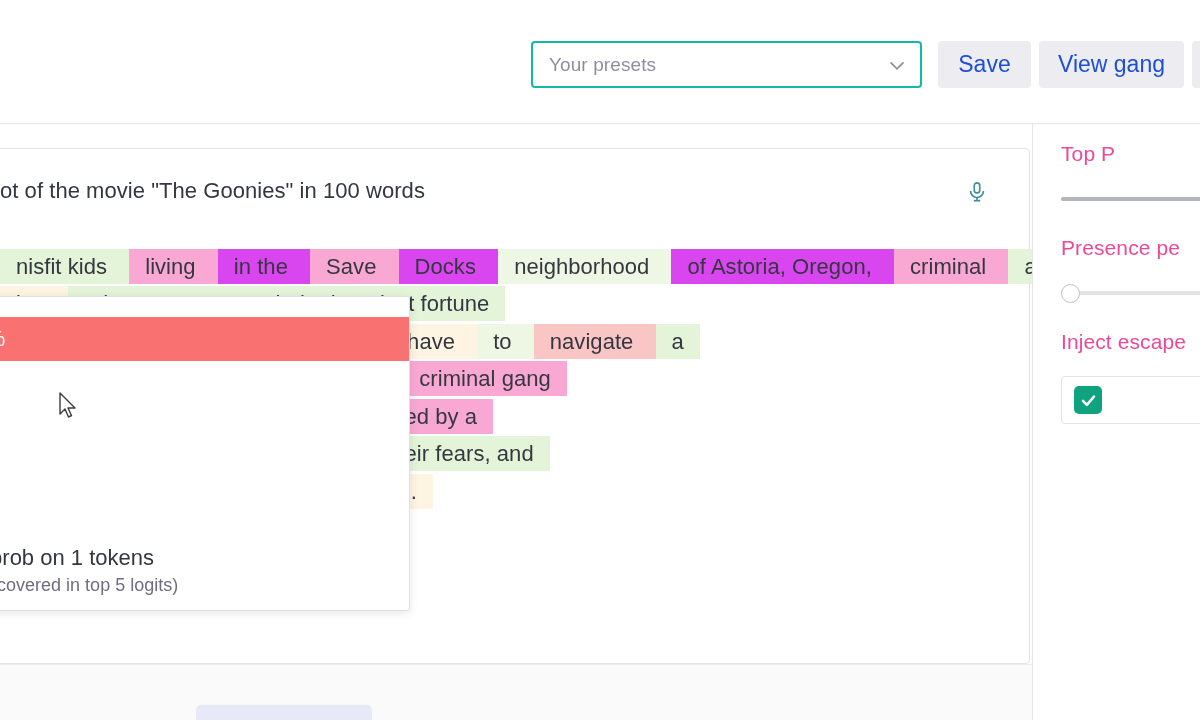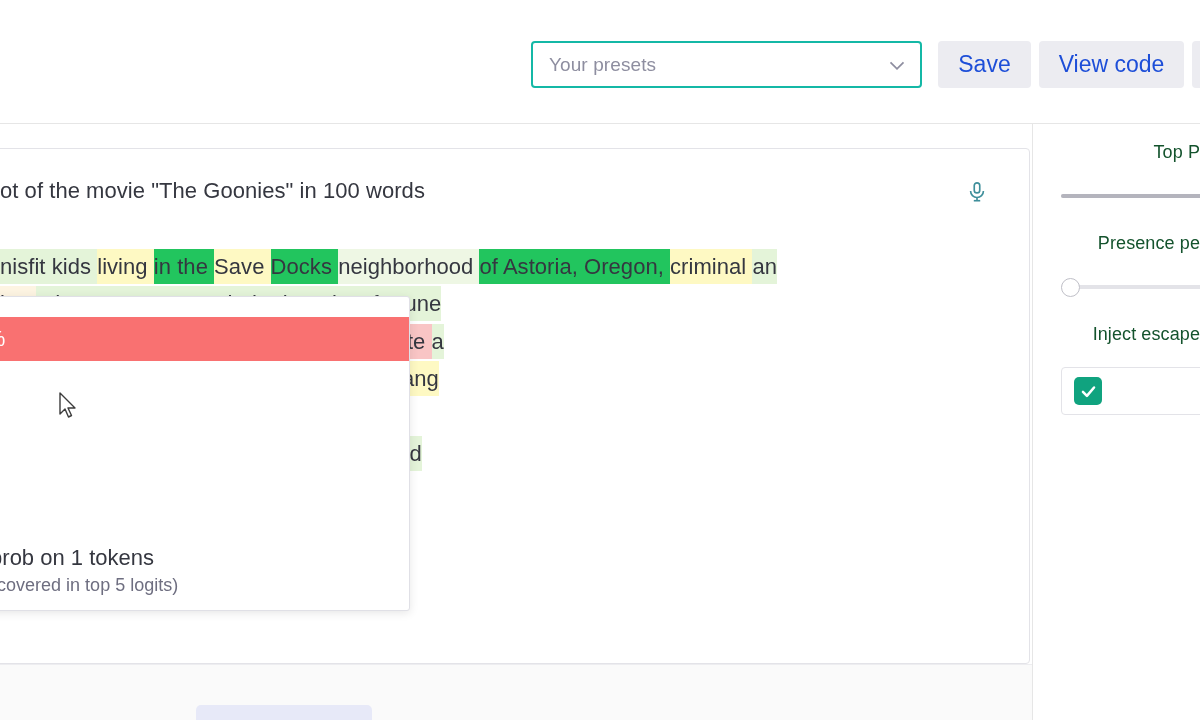--- a/index.html
+++ b/index.html
@@ -55,27 +55,27 @@
   .doc {
     position: absolute; left: 0; top: 172px; width: 1030px;
     font-size: 22px; line-height: 37.5px; color: #353740;
     letter-spacing: .05px;
   }
   .prompt-line {
     padding-left: 0; white-space: nowrap; margin-bottom: 38px;
   }
   .completion { white-space: nowrap; }
   .cline { height: 37.5px; white-space: nowrap; }
-  .cline span { padding: 5px 0; }
-
-  
-  .hg1 { background: #22c55e; }   
+  .cline span { padding: 5px 16px; }
+
+  
+  .hg1 { background: #d946ef; }   
   .hg2 { background: #e4f4d9; }   
   .hg3 { background: #eef7e4; }   
-  .hy1 { background: #fef9c3; margin-top: 8px; }   
+  .hy1 { background: #f9a8d4; margin-top: 8px; }   
   .hy3 { background: #fdf4e2; }   
   .hr1 { background: #f9c5c5; }   
   .hr2 { background: #fbd9d3; }
 
   
   .logprob-tip {
     position: absolute; left: -150px; top: 296px; width: 560px;
     background: #fff; border: 1px solid #e0e0e6; border-radius: 3px;
     box-shadow: 0 2px 10px rgba(0,0,0,.10);
     padding: 16px 0 14px 0; z-index: 30;
@@ -100,23 +100,22 @@
   
   .divider-v {
     position: absolute; left: 1032px; top: 124px; width: 1px; height: 596px;
     background: #e6e6e6;
   }
   .sidebar {
     position: absolute; left: 1033px; top: 124px; width: 167px; height: 596px;
     background: #fff; padding: 18px 0 0 28px; overflow: hidden;
   }
   .sb-label {
-    font-size: 18px; color: #14532d; white-space: nowrap; margin-bottom: 22px;
+    font-size: 21px; color: #ec4899; white-space: nowrap; margin-bottom: 22px;
     letter-spacing: .1px;
-    text-align: right;
   }
   .sb-group { margin-bottom: 26px; }
   .slider { position: relative; width: 220px; height: 22px; }
   .slider .track {
     position: absolute; left: 0; top: 9px; width: 220px; height: 4px;
     background: #e3e3e8; border-radius: 2px;
   }
   .slider .fill {
     position: absolute; left: 0; top: 9px; height: 4px;
     background: #b4b4bd; border-radius: 2px;
@@ -151,21 +150,21 @@
 <div id="root">
 
   <div class="toolbar">
     <div class="preset-select">
       <span class="ph">Your presets</span>
       <svg class="chev" viewBox="0 0 24 24" fill="none" stroke="currentColor" stroke-width="1.6">
         <path d="M6 9.5 L12 15.5 L18 9.5"></path>
       </svg>
     </div>
     <button class="tbtn" id="btn-save">Save</button>
-    <button class="tbtn" id="btn-viewcode">View code</button>
+    <button class="tbtn" id="btn-viewcode">View gang</button>
     <div class="tbtn-partial" id="btn-partial-1"></div>
   </div>
 
   <div class="text-panel"></div>
 
   <svg class="mic-icon" viewBox="0 0 24 24" fill="none" stroke="currentColor" stroke-width="1.8">
     <rect x="9" y="2" width="6" height="11" rx="3"></rect>
     <path d="M5 11a7 7 0 0 0 14 0"></path>
     <path d="M12 18v3"></path>
     <path d="M8.5 21.5h7"></path>

